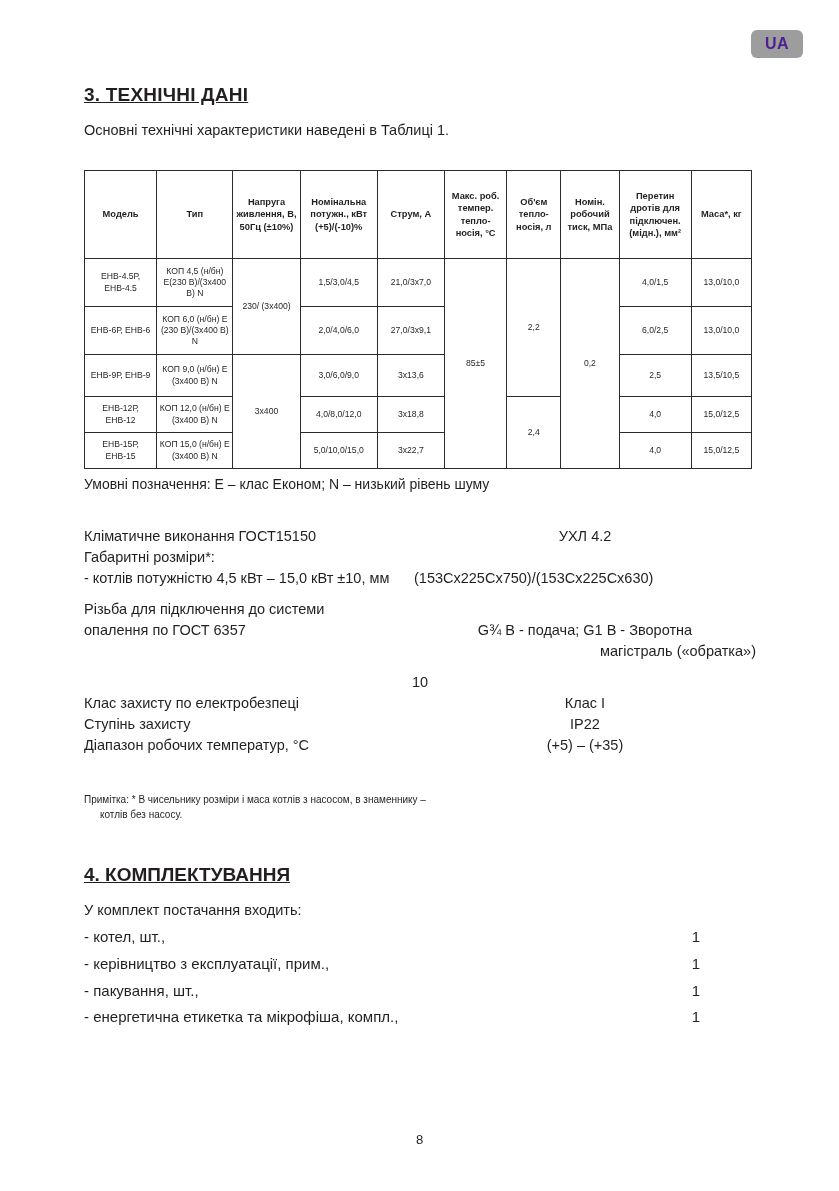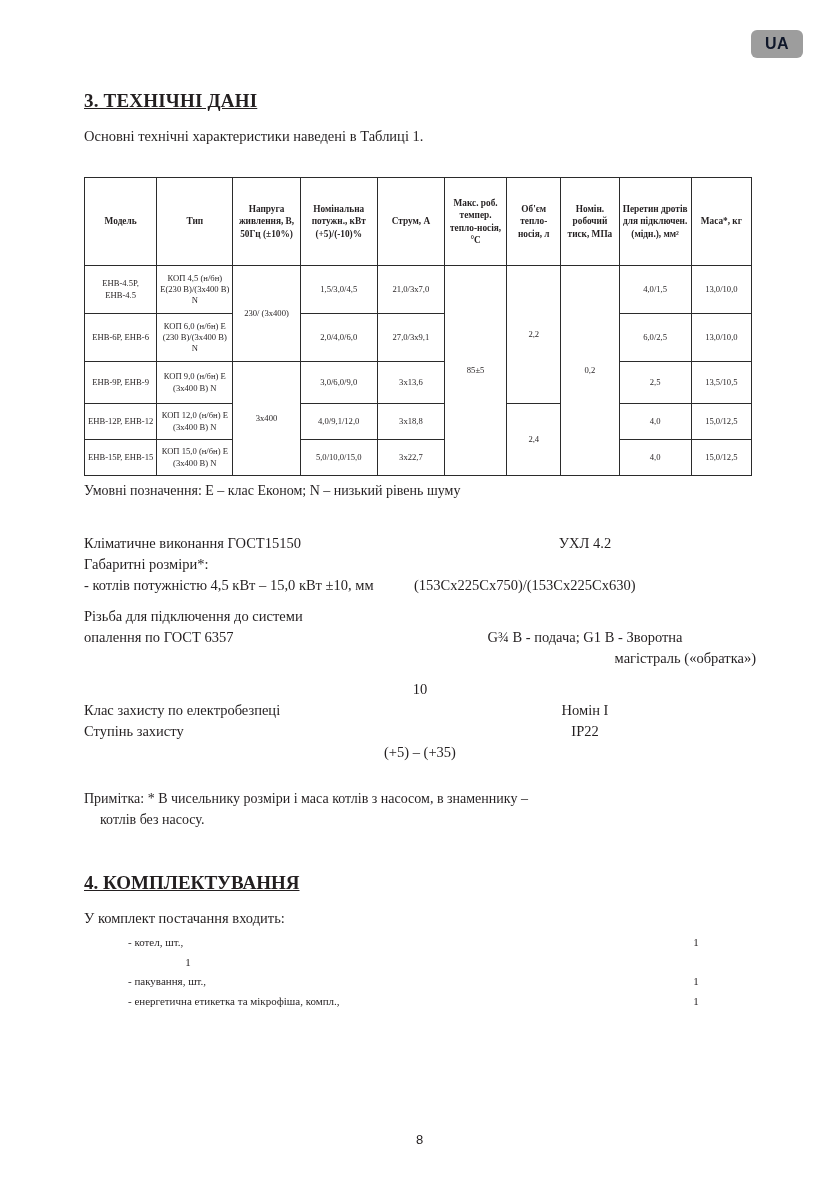--- a/index.html
+++ b/index.html
@@ -15,28 +15,28 @@
   }
   .page { position: relative; width: 839px; height: 1191px; }
 
   
   .lang-badge {
     position: absolute;
     top: 30px; right: 36px;
     width: 52px; height: 28px;
     background: #9d9d9d;
     border-radius: 6px;
-    color: #0f172a;
+    color: #4c1d95;
     font-size: 16px;
     font-weight: bold;
     display: flex; align-items: center; justify-content: center;
     letter-spacing: 0.5px;
   }
 
-  .content { position: absolute; left: 84px; top: 90px; width: 672px; font-family: Liberation Serif, serif; }
+  .content { position: absolute; left: 84px; top: 84px; width: 672px; }
 
   h2.section-title {
     font-size: 19px;
     font-weight: bold;
     margin: 0 0 16px 0;
     text-decoration: underline;
     letter-spacing: 0.2px;
   }
   p.lead {
     font-size: 14.5px;
@@ -95,39 +95,38 @@
     line-height: 1.45;
   }
   .kv-row { display: flex; align-items: center; }
   .kv-left { width: 330px; flex: 0 0 330px; }
   .kv-right { flex: 1 1 auto; text-align: center; }
   .kv-right.wide { text-align: left; white-space: nowrap; }
   .kv-right.rightish { text-align: right; }
   .spacer-10 { height: 10px; }
 
   .note {
-    margin-top: 25px;
-    font-size: 14px;
+    margin-top: 36px;
+    font-size: 10px;
     line-height: 1.5;
     width: 650px;
   }
   .note .indent { display:block; padding-left: 16px; }
 
   h2.section-title2 {
     font-size: 19px;
     font-weight: bold;
     margin: 42px 0 16px 0;
     text-decoration: underline;
   }
   .pack-intro { font-size: 14.5px; margin: 0 0 6px 0; }
   .pack-row {
     display: flex;
-    font-size: 11px;
+    font-size: 15px;
     line-height: 1.78;
-    margin-left: 44px;
   }
   .pack-row .label { flex: 1 1 auto; }
   .pack-row .qty { width: 120px; text-align: center; }
 
   .footer-page {
     position: absolute;
     left: 0; right: 0;
     bottom: 44px;
     text-align: center;
     font-size: 13px;
@@ -186,21 +185,21 @@
           <td class="type">КОП 9,0 (н/бн) Е (3х400 В) N</td>
           <td rowspan="3">3х400</td>
           <td>3,0/6,0/9,0</td>
           <td>3х13,6</td>
           <td>2,5</td>
           <td>13,5/10,5</td>
         </tr>
         <tr class="r4">
           <td class="model">ЕНВ-12Р, ЕНВ-12</td>
           <td class="type">КОП 12,0 (н/бн) Е (3х400 В) N</td>
-          <td>4,0/9,1/12,0</td>
+          <td>4,0/8,0/12,0</td>
           <td>3х18,8</td>
           <td rowspan="2">2,4</td>
           <td>4,0</td>
           <td>15,0/12,5</td>
         </tr>
         <tr class="r5">
           <td class="model">ЕНВ-15Р, ЕНВ-15</td>
           <td class="type">КОП 15,0 (н/бн) Е (3х400 В) N</td>
           <td>5,0/10,0/15,0</td>
           <td>3х22,7</td>
@@ -247,48 +246,50 @@
       </div>
 
       <div class="spacer-10"></div>
 
       <div class="kv-row">
         <div class="kv-right">10</div>
       </div>
 
       <div class="kv-row">
         <div class="kv-left">Клас захисту по електробезпеці</div>
-        <div class="kv-right">Номін І</div>
+        <div class="kv-right">Клас І</div>
       </div>
 
       <div class="kv-row">
         <div class="kv-left">Ступінь захисту</div>
         <div class="kv-right">IP22</div>
       </div>
 
       <div class="kv-row">
+        <div class="kv-left">Діапазон робочих температур, °С</div>
         <div class="kv-right">(+5) – (+35)</div>
       </div>
 
     </div>
 
     <div class="note">
       <span>Примітка: * В чисельнику розміри і маса котлів з насосом, в знаменнику –</span>
       <span class="indent">котлів без насосу.</span>
     </div>
 
     <h2 class="section-title2">4. КОМПЛЕКТУВАННЯ</h2>
     <p class="pack-intro">У комплект постачання входить:</p>
 
     <div>
       <div class="pack-row">
         <div class="label">- котел, шт.,</div>
         <div class="qty">1</div>
       </div>
       <div class="pack-row">
+        <div class="label">- керівництво з експлуатації, прим.,</div>
         <div class="qty">1</div>
       </div>
       <div class="pack-row">
         <div class="label">- пакування, шт.,</div>
         <div class="qty">1</div>
       </div>
       <div class="pack-row">
         <div class="label">- енергетична етикетка та мікрофіша, компл.,</div>
         <div class="qty">1</div>
       </div>

